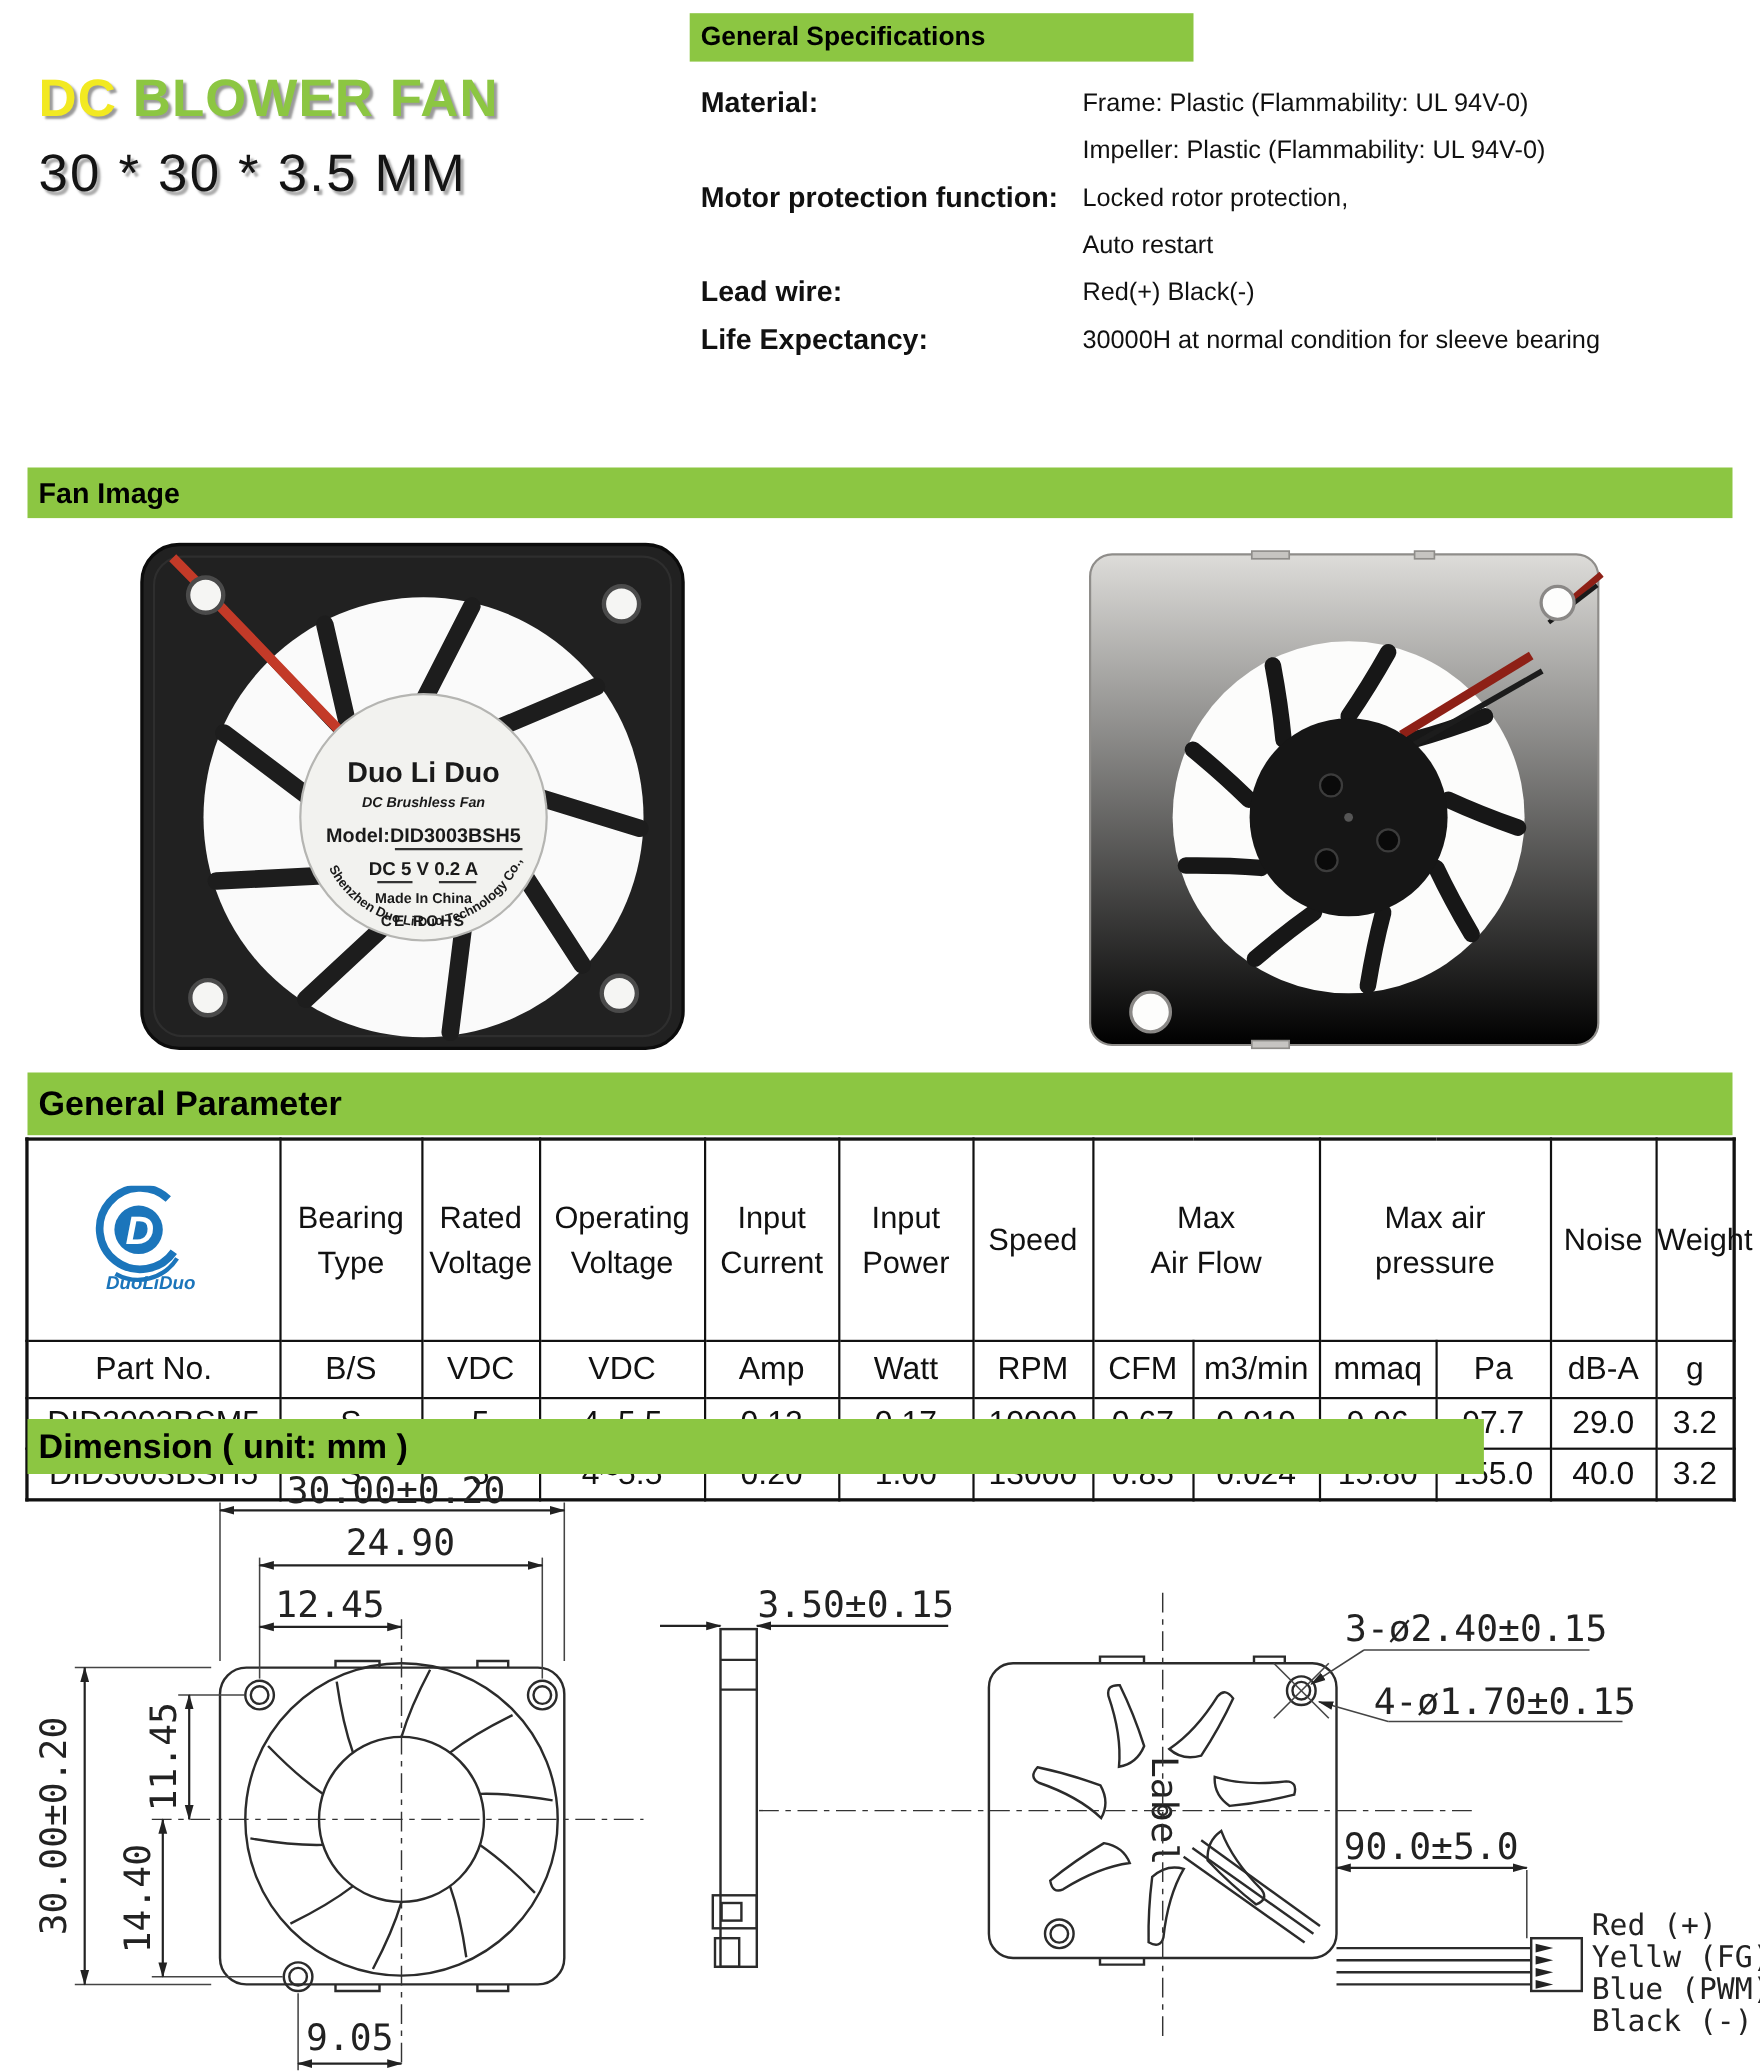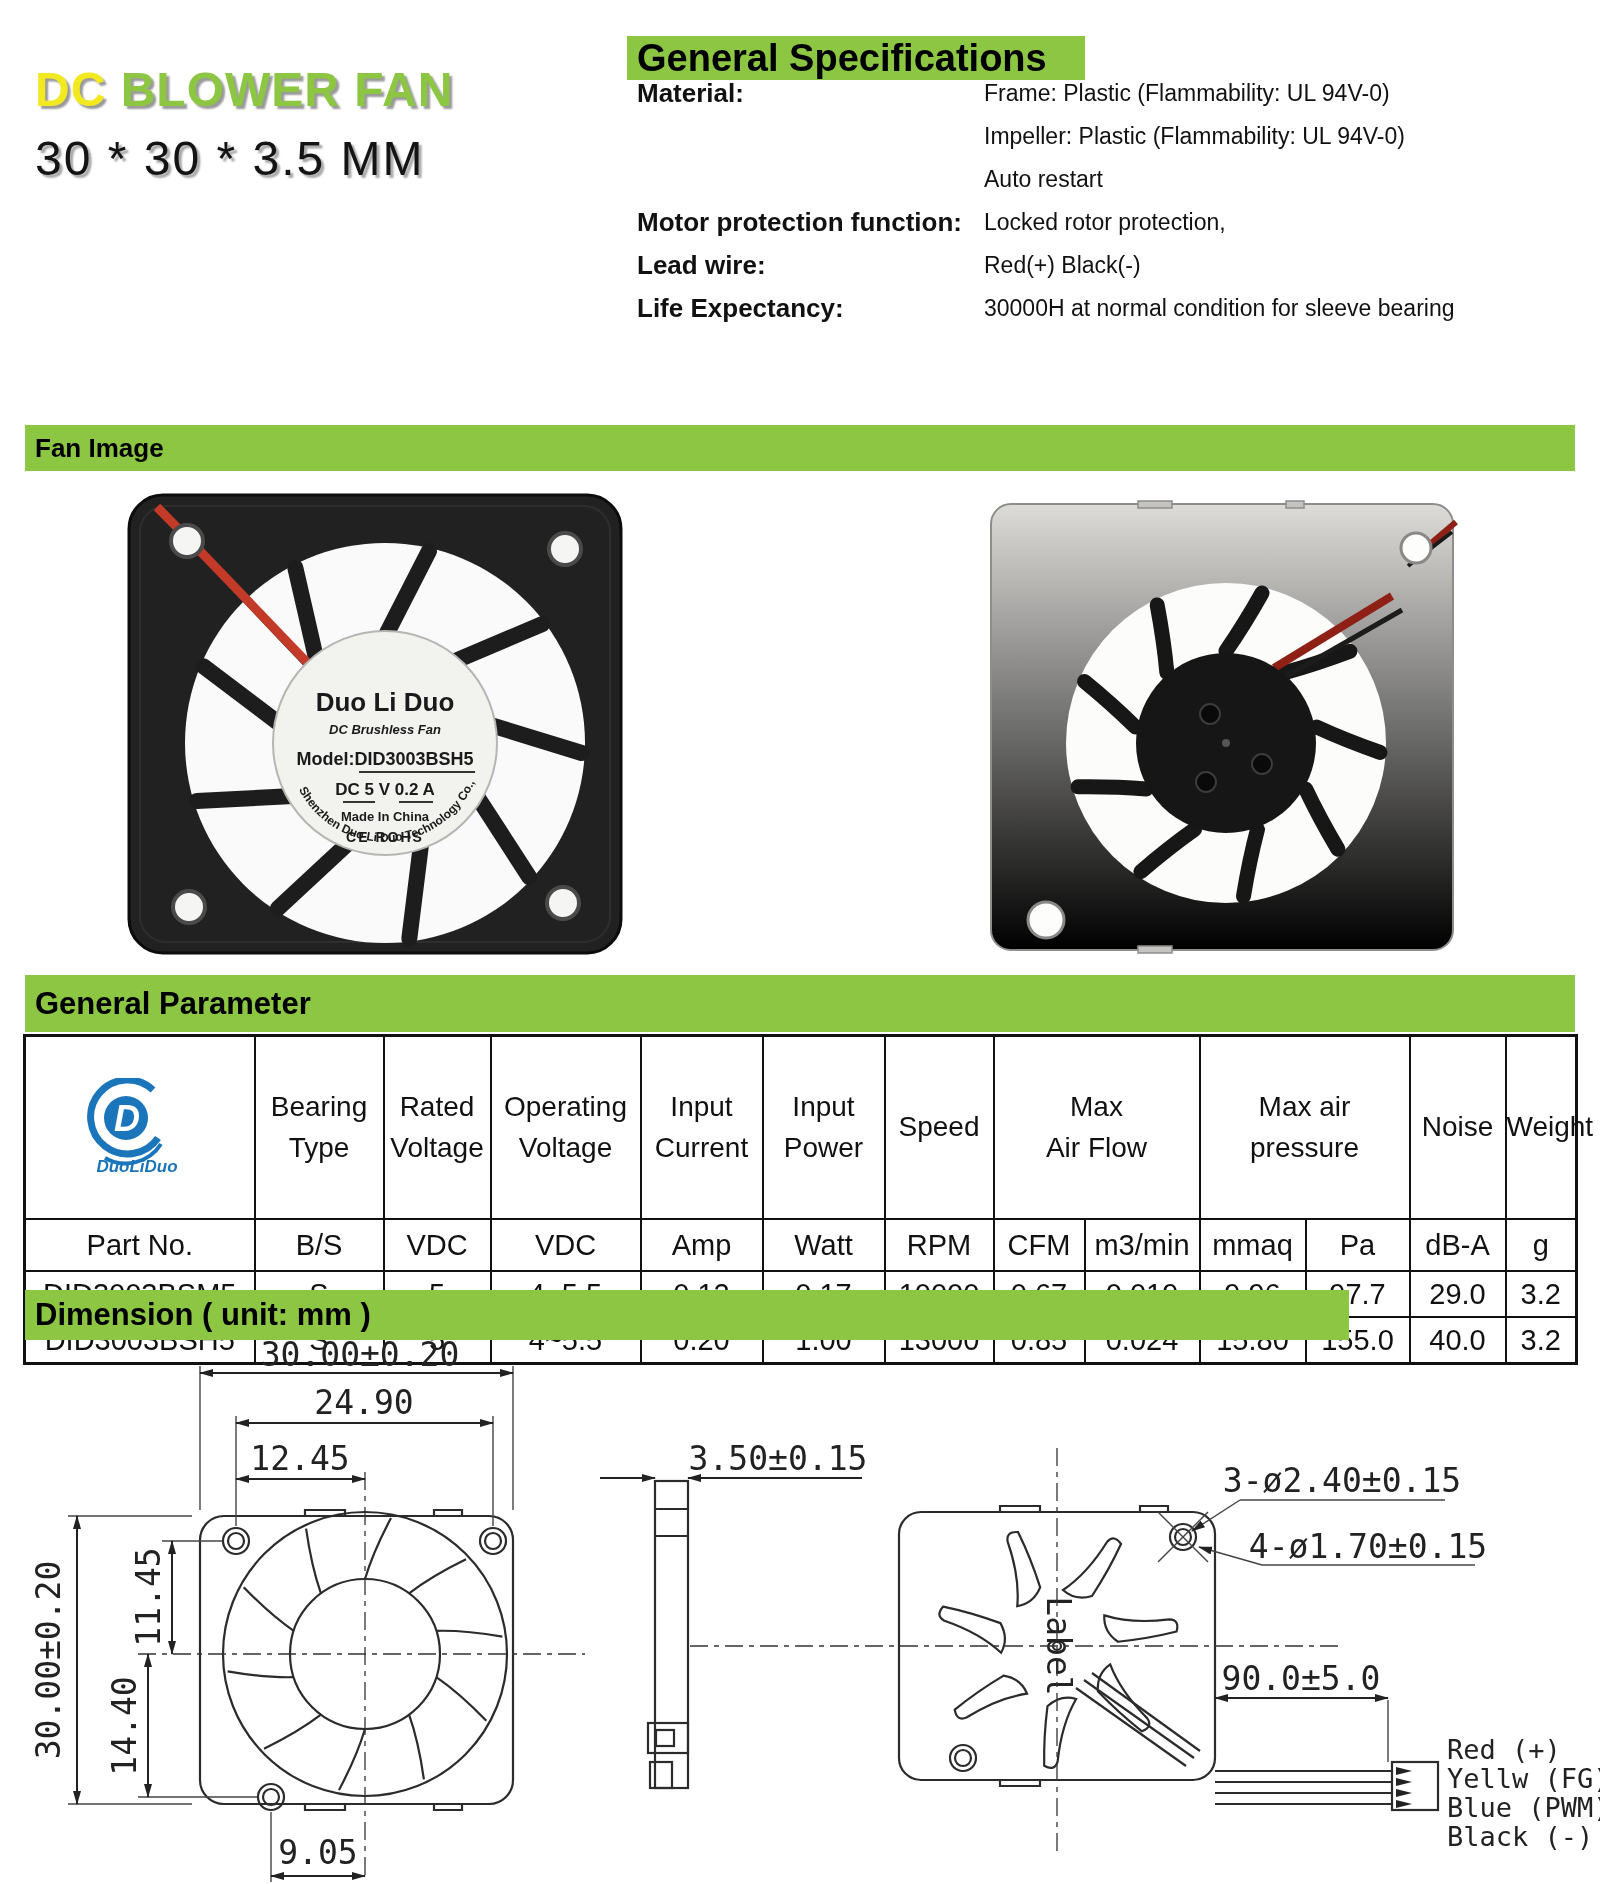--- a/index.html
+++ b/index.html
@@ -14,21 +14,21 @@
   }
   
   .title-block{position:absolute;left:35px;top:62px;}
   .title-line1{font-size:48px;font-weight:bold;letter-spacing:1px;
     text-shadow:3px 3px 2px #9a9a9a;}
   .title-dc{color:#f2e921;}
   .title-rest{color:#8cc642;}
   .title-line2{font-size:48px;font-weight:normal;color:#141414;margin-top:14px;
     letter-spacing:2px;text-shadow:3px 3px 2px #a8a8a8;}
   
-  .spec-bar{left:627px;top:12px;width:458px;height:44px;font-size:38px;margin-top:24px;}
+  .spec-bar{left:627px;top:12px;width:458px;height:44px;font-size:24px;}
   .spec-rows{position:absolute;left:637px;top:72px;width:860px;}
   .spec-row{display:flex;height:43px;align-items:center;}
   .spec-label{width:347px;flex:0 0 347px;font-weight:bold;font-size:26px;white-space:nowrap;}
   .spec-value{font-size:23px;white-space:nowrap;}
   .bar-fan{left:25px;top:425px;width:1550px;height:46px;font-size:26px;}
   .bar-param{left:25px;top:975px;width:1550px;height:57px;font-size:31px;}
   .bar-dim{left:25px;top:1290px;width:1324px;height:50px;font-size:31px;}
   
   table.param{position:absolute;left:23px;top:1034px;width:1552px;
     border-collapse:collapse;table-layout:fixed;border:3px solid #111;}
@@ -60,26 +60,26 @@
 <div class="spec-rows">
   <div class="spec-row">
     <div class="spec-label">Material:</div>
     <div class="spec-value">Frame: Plastic (Flammability: UL 94V-0)</div>
   </div>
   <div class="spec-row">
     <div class="spec-label"></div>
     <div class="spec-value">Impeller: Plastic (Flammability: UL 94V-0)</div>
   </div>
   <div class="spec-row">
+    <div class="spec-label">Motor protection function:</div>
+    <div class="spec-value">Locked rotor protection,</div>
+  </div>
+  <div class="spec-row">
     <div class="spec-label"></div>
     <div class="spec-value">Auto restart</div>
-  </div>
-  <div class="spec-row">
-    <div class="spec-label">Motor protection function:</div>
-    <div class="spec-value">Locked rotor protection,</div>
   </div>
   <div class="spec-row">
     <div class="spec-label">Lead wire:</div>
     <div class="spec-value">Red(+) Black(-)</div>
   </div>
   <div class="spec-row">
     <div class="spec-label">Life Expectancy:</div>
     <div class="spec-value">30000H at normal condition for sleeve bearing</div>
   </div>
 </div>

